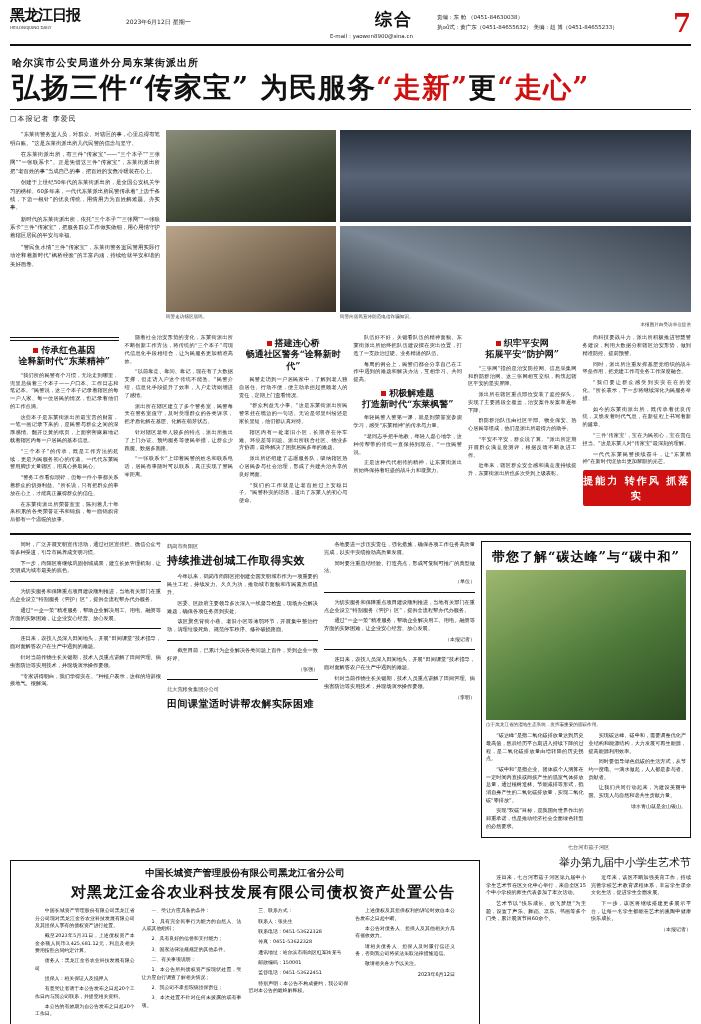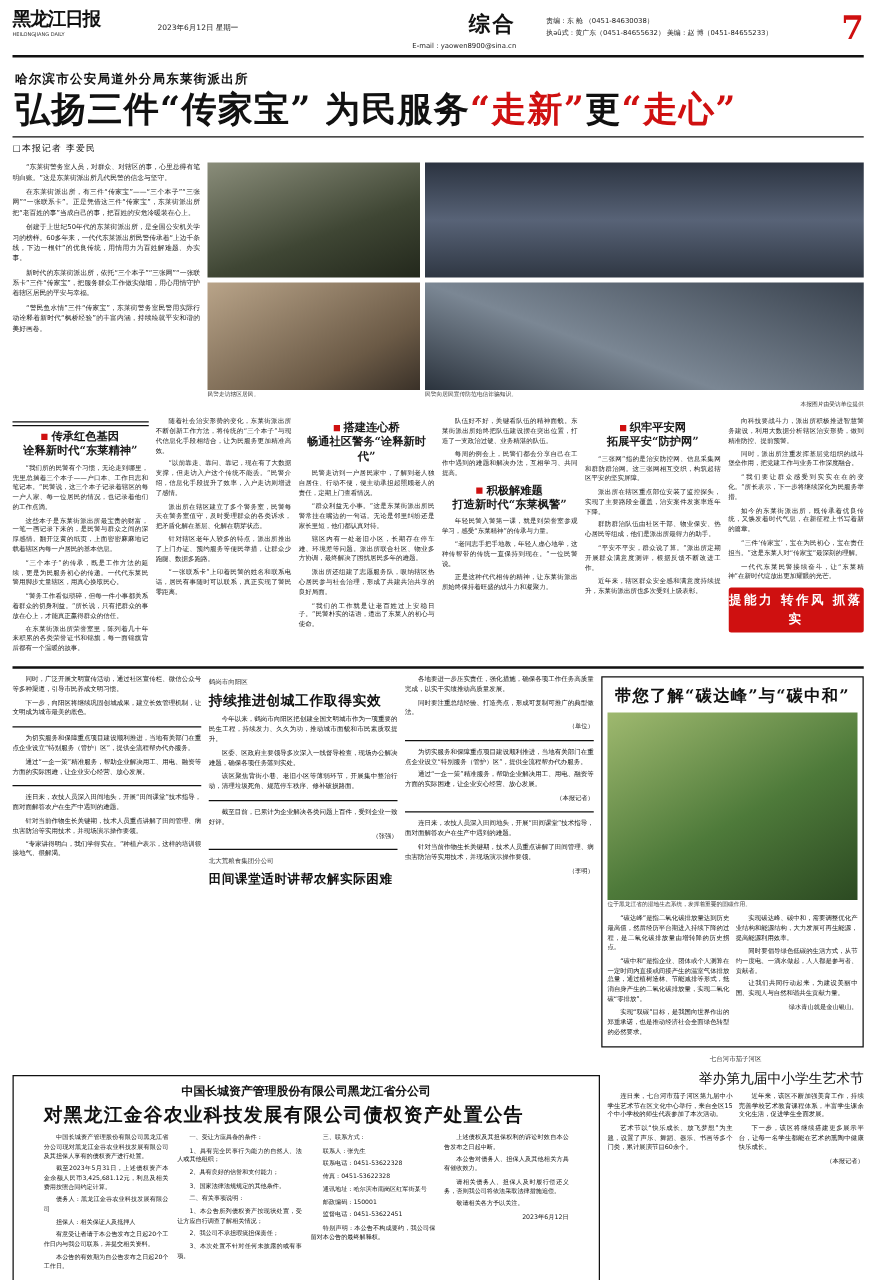--- a/index.html
+++ b/index.html
@@ -55,21 +55,21 @@
   .art-h.sm{font-size:10px;}
   .sign{text-align:right;font-size:5px;margin-top:2px;}
   .feature{flex:0 0 210px;border:1px solid #111;padding:4px;box-sizing:border-box;}
   .feature-h{font-family:"DejaVu Serif","Liberation Serif",serif;font-weight:bold;font-size:13px;text-align:center;margin:2px 0 4px 0;letter-spacing:1px;}
   .feature-body{display:flex;gap:5px;font-size:5.1px;line-height:1.5;text-align:justify;margin-top:4px;}
   .feature-body .fcol{flex:1;}
   .feature-body p{margin:0 0 3px 0;text-indent:2em;}
   
   .notice{border:1px solid #111;padding:6px 24px;margin-top:16px;box-sizing:border-box;}
   .notice-sub{text-align:center;font-family:"DejaVu Serif","Liberation Serif",serif;font-weight:bold;font-size:9.5px;}
-  .notice-h{text-align:left;font-family:"DejaVu Serif","Liberation Serif",serif;font-weight:bold;font-size:15px;margin:3px 0 5px 0;letter-spacing:1px;}
+  .notice-h{text-align:right;font-family:"DejaVu Serif","Liberation Serif",serif;font-weight:bold;font-size:15px;margin:3px 0 5px 0;letter-spacing:1px;}
   .notice-cols{display:flex;gap:7px;font-size:4.9px;line-height:1.5;text-align:justify;}
   .notice-cols .ncol{flex:1;}
   .notice-cols p{margin:0 0 3px 0;text-indent:2em;}
   .notice-date{text-align:right;font-size:5px;margin-top:3px;}
   .bottom-row{display:flex;gap:6px;margin-top:6px;}
   .bl{flex:0 0 470px;}
   .br{flex:1;}
   .br-h{font-family:"DejaVu Serif","Liberation Serif",serif;font-weight:normal;font-size:11px;text-align:right;margin:4px 0;}
   .br-tag{font-size:5.2px;text-align:center;color:#333;}
   .br-body{display:flex;gap:5px;font-size:5.1px;line-height:1.5;text-align:justify;}

